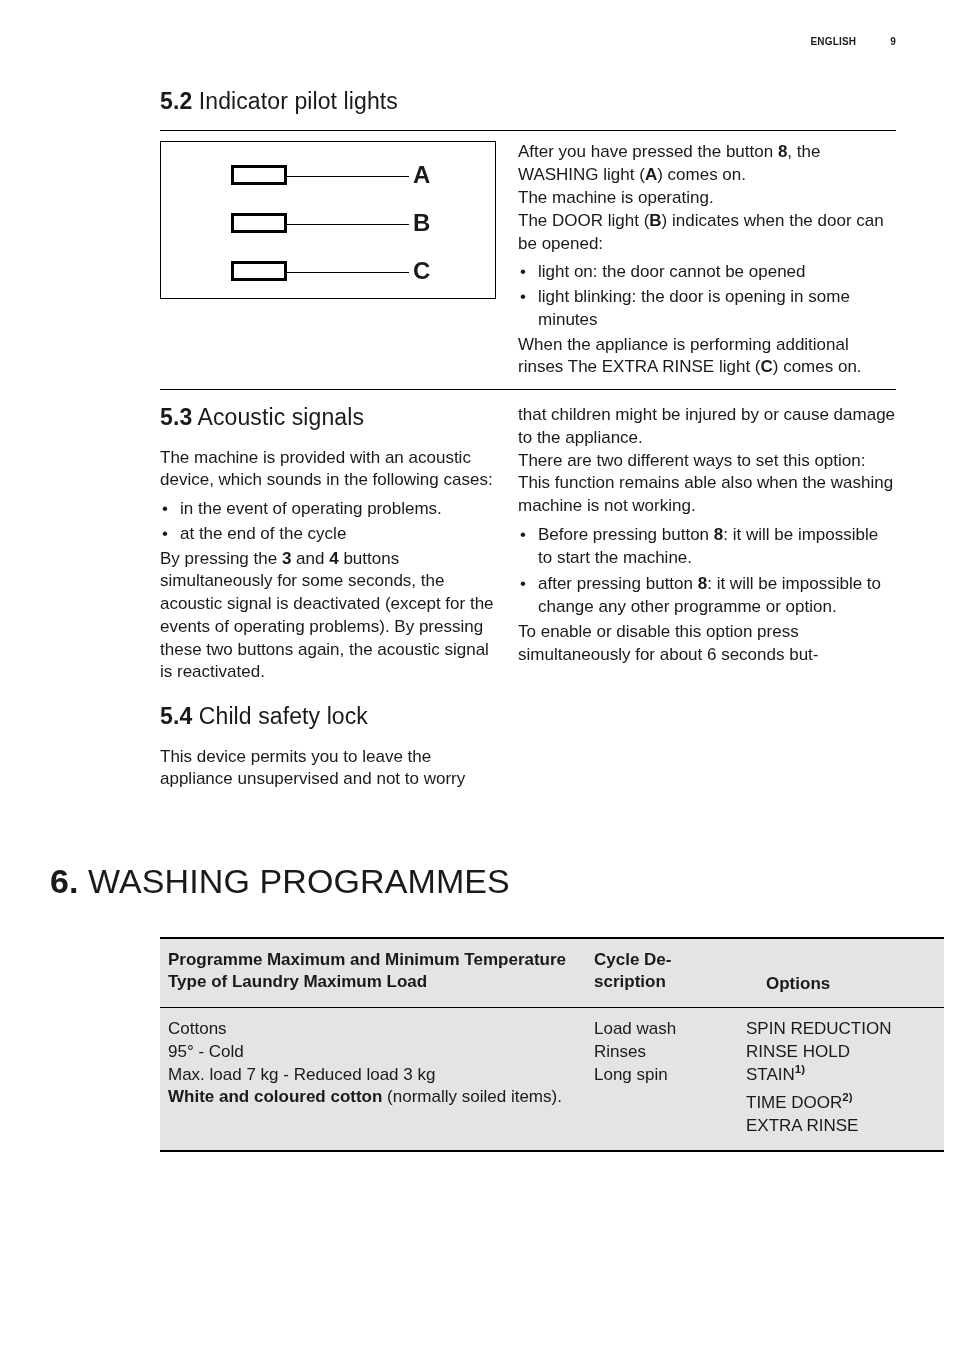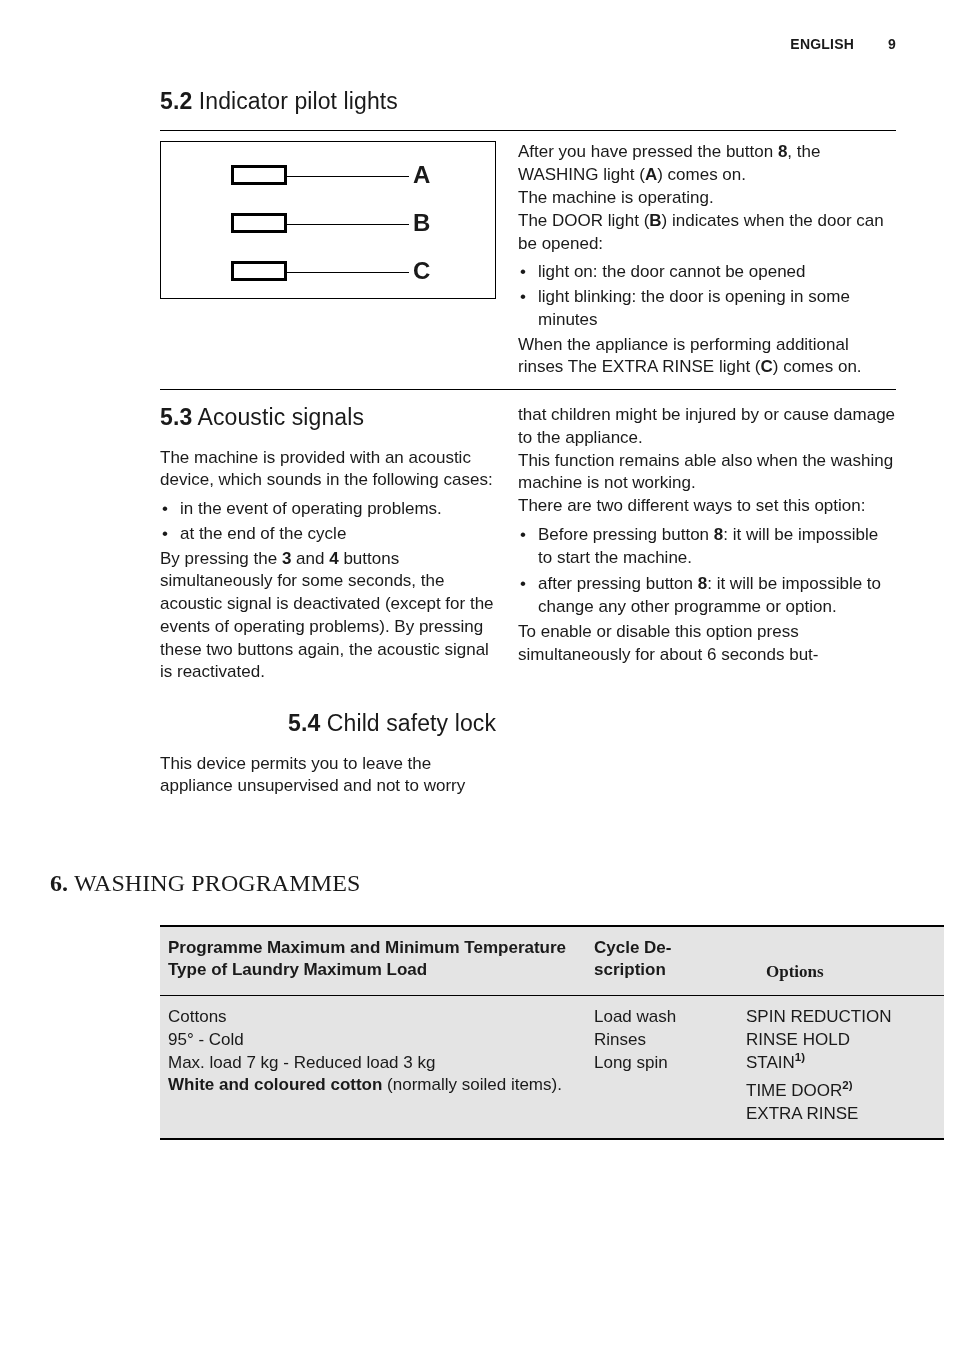--- a/index.html
+++ b/index.html
@@ -24,21 +24,21 @@
 
   
   .page-header {
     position: absolute;
     top: 36px;
     left: 160px;
     right: 58px;
     display: flex;
     justify-content: flex-end;
     align-items: baseline;
-    font-size: 14px;
+    font-size: 10px;
     font-weight: bold;
     letter-spacing: 0.2px;
   }
   .page-header .hdr-label { margin-right: 34px; }
 
   
   .content {
     position: absolute;
     top: 88px;
     left: 160px;
@@ -48,26 +48,25 @@
   h2.sec-head {
     font-size: 23px;
     font-weight: 300;
     margin: 0 0 16px 0;
     letter-spacing: 0.1px;
     line-height: 1.15;
   }
   h2.sec-head .num { font-weight: bold; }
 
   h1.chapter-head {
-    font-size: 24px;
+    font-size: 34px;
     font-weight: 300;
     margin: 8px;
     letter-spacing: 0.1px;
     line-height: 1.1;
-    font-family: Liberation Serif, serif;
   }
   h1.chapter-head .num { font-weight: bold; }
 
   .rule {
     border: 0;
     border-top: 1.6px solid #000;
     margin: 0;
     width: 100%;
   }
 
@@ -220,21 +219,21 @@
   }
   table.prog-table thead tr {
     border-top: 2.4px solid #000;
     border-bottom: 1.6px solid #000;
   }
   table.prog-table tbody tr {
     border-bottom: 2.4px solid #000;
   }
   th.c1 { width: 410px; }
   th.c2 { width: 136px; }
-  th.c3 { width: 190px; font-family: Liberation Serif, serif; }
+  th.c3 { width: 190px; }
 
   .th-text {
     font-size: 17px;
     font-weight: bold;
     line-height: 1.32;
   }
   .th-center {
     font-size: 17px;
     font-weight: bold;
     line-height: 1.32;
@@ -322,46 +321,46 @@
           <span>Acoustic signals</span>
         </h2>
 
         <p class="body">The machine is provided with an acoustic device, which sounds in the following cases:</p>
         <ul class="bullets" style="margin-top:6px;">
           <li>in the event of operating problems.</li>
           <li>at the end of the cycle</li>
         </ul>
         <p class="body"><span>By pressing the </span><b>3</b><span> and </span><b>4</b><span> buttons simultaneously for some seconds, the acoustic signal is deactivated (except for the events of operating problems). By pressing these two buttons again, the acoustic signal is reactivated.</span></p>
 
-        <h2 class="sec-head" style="margin-top:26px;text-align:right;">
+        <h2 class="sec-head" style="margin-top:19px;">
           <span class="num">5.4</span>
           <span>Child safety lock</span>
         </h2>
         <p class="body">This device permits you to leave the appliance unsupervised and not to worry</p>
 
       </div>
 
       <div class="col-right">
         <p class="body">that children might be injured by or cause damage to the appliance.</p>
+        <p class="body">There are two different ways to set this option:</p>
         <p class="body">This function remains able also when the washing machine is not working.</p>
-        <p class="body">There are two different ways to set this option:</p>
         <ul class="bullets" style="margin-top:6px;">
           <li><span>Before pressing button </span><b>8</b><span>: it will be impossible to start the machine.</span></li>
           <li style="margin-top:4px;"><span>after pressing button </span><b>8</b><span>: it will be impossible to change any other programme or option.</span></li>
         </ul>
         <p class="body">To enable or disable this option press simultaneously for about 6 seconds but-</p>
       </div>
     </div>
 
     <h1 class="chapter-head" style="margin-top:72px;margin-left:-110px;">
       <span class="num">6.</span>
       <span>WASHING PROGRAMMES</span>
     </h1>
 
-    <table class="prog-table" style="margin-top:28px;">
+    <table class="prog-table" style="margin-top:36px;">
       <thead>
         <tr>
           <th class="c1">
             <span class="th-text">Programme</span>
             <span class="th-text">Maximum and Minimum Temperature</span>
             <span class="th-text">Type of Laundry</span>
             <span class="th-text">Maximum Load</span>
           </th>
           <th class="c2">
             <span class="th-text">Cycle De-</span>

